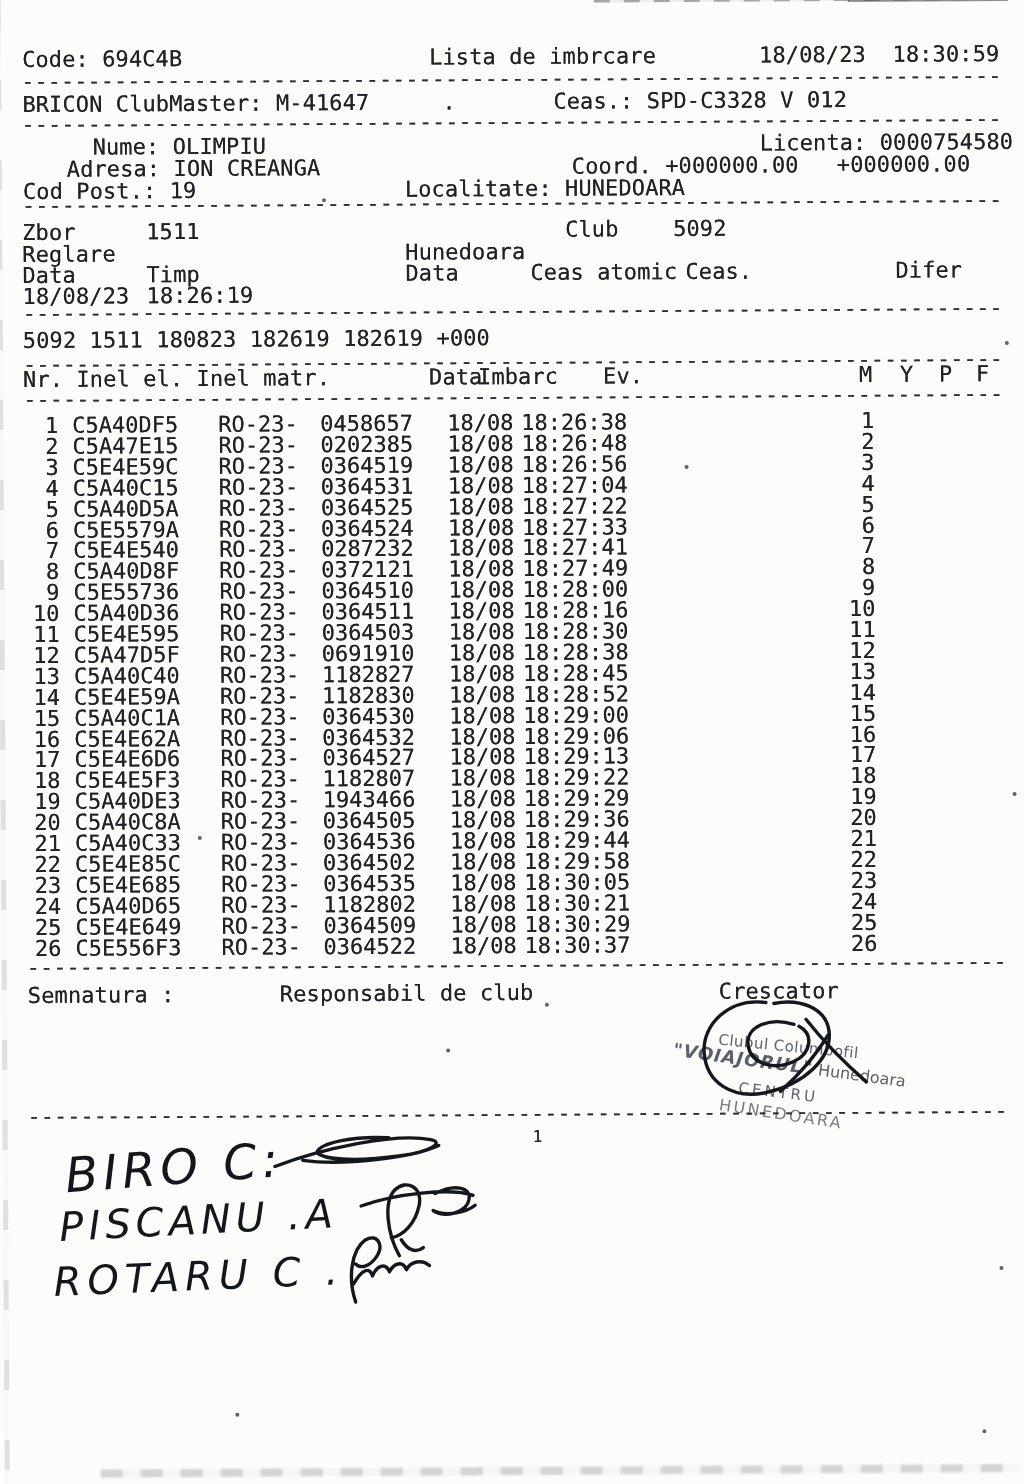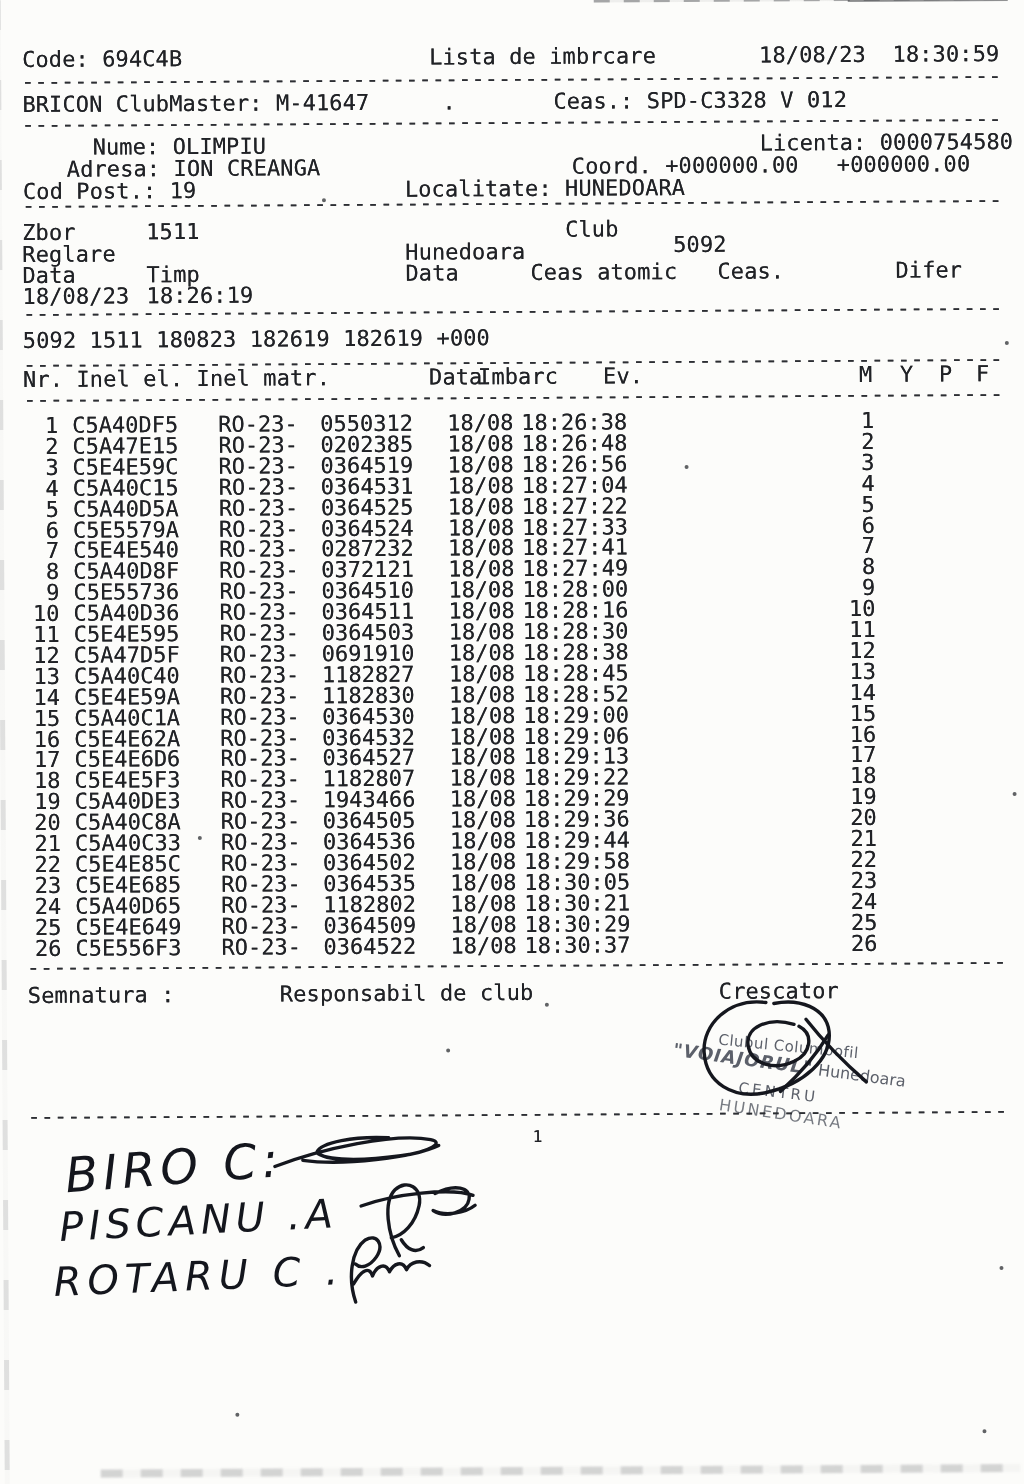--- a/index.html
+++ b/index.html
@@ -117,28 +117,28 @@
   <div class="seg" style="left:70px;top:159px">Adresa: ION CREANGA</div>
   <div class="seg" style="left:575px;top:159px">Coord. +000000.00</div>
   <div class="seg" style="left:840px;top:159px">+000000.00</div>
   <div class="seg" style="left:26px;top:181px">Cod Post.: 19</div>
   <div class="seg" style="left:408px;top:181px">Localitate: HUNEDOARA</div>
   <div class="sep" style="top:195px">--------------------------------------------------------------------------</div>
 
   <div class="seg" style="left:25px;top:222px">Zbor</div>
   <div class="seg" style="left:149px;top:222px">1511</div>
   <div class="seg" style="left:568px;top:222px">Club</div>
-  <div class="seg" style="left:676px;top:238px">5092</div>
+  <div class="seg" style="left:676px;top:222px">5092</div>
   <div class="seg" style="left:25px;top:244px">Reglare</div>
   <div class="seg" style="left:408px;top:244px">Hunedoara</div>
   <div class="seg" style="left:25px;top:265px">Data</div>
   <div class="seg" style="left:149px;top:265px">Timp</div>
   <div class="seg" style="left:408px;top:265px">Data</div>
   <div class="seg" style="left:533px;top:265px">Ceas atomic</div>
-  <div class="seg" style="left:720px;top:265px">Ceas.</div>
+  <div class="seg" style="left:688px;top:265px">Ceas.</div>
   <div class="seg" style="left:898px;top:265px">Difer</div>
   <div class="seg" style="left:25px;top:286px">18/08/23</div>
   <div class="seg" style="left:149px;top:286px">18:26:19</div>
   <div class="sep" style="top:303px">--------------------------------------------------------------------------</div>
 
   <div class="seg" style="left:25px;top:330px">5092 1511 180823 182619 182619 +000</div>
   <div class="sep" style="top:354px">--------------------------------------------------------------------------</div>
 
   <div class="seg" style="left:25px;top:369px">Nr. Inel el. Inel matr.</div>
   <div class="seg" style="left:431px;top:369px">Data</div>
@@ -148,21 +148,21 @@
   <div class="seg" style="left:902px;top:369px">Y</div>
   <div class="seg" style="left:941px;top:369px">P</div>
   <div class="seg" style="left:978px;top:369px">F</div>
   <div class="sep" style="top:389px">--------------------------------------------------------------------------</div>
 
   <div id="rows">
   <div class="trow" style="top: 415px;">
     <span class="c-nr">1</span>
     <span class="c-inel">C5A40DF5</span>
     <span class="c-prefix">RO-23-</span>
-    <span class="c-matr">0550312</span>
+    <span class="c-matr">0458657</span>
     <span class="c-data">18/08</span>
     <span class="c-imbarc">18:26:38</span>
     <span class="c-m">1</span>
   </div>
 
   <div class="trow" style="top: 435.9px;">
     <span class="c-nr">2</span>
     <span class="c-inel">C5A47E15</span>
     <span class="c-prefix">RO-23-</span>
     <span class="c-matr">0202385</span>

